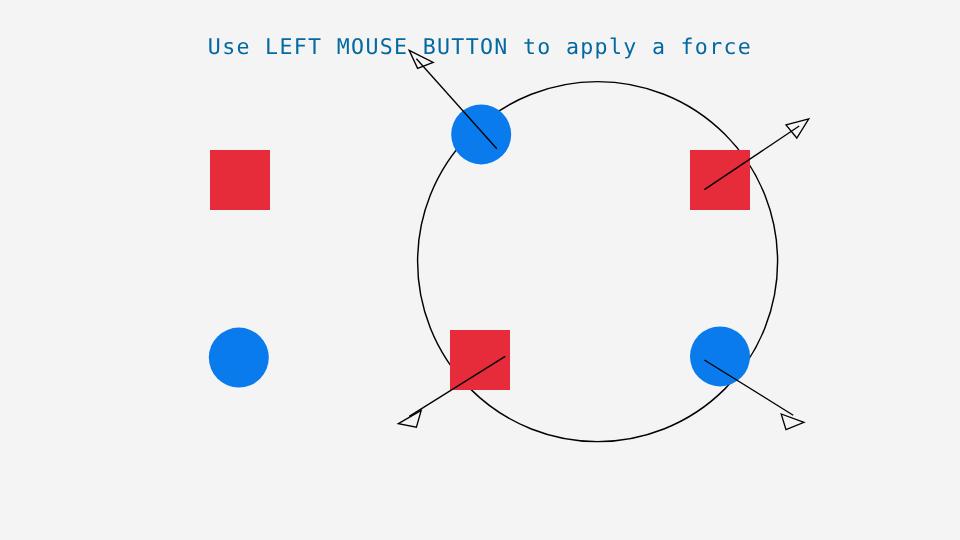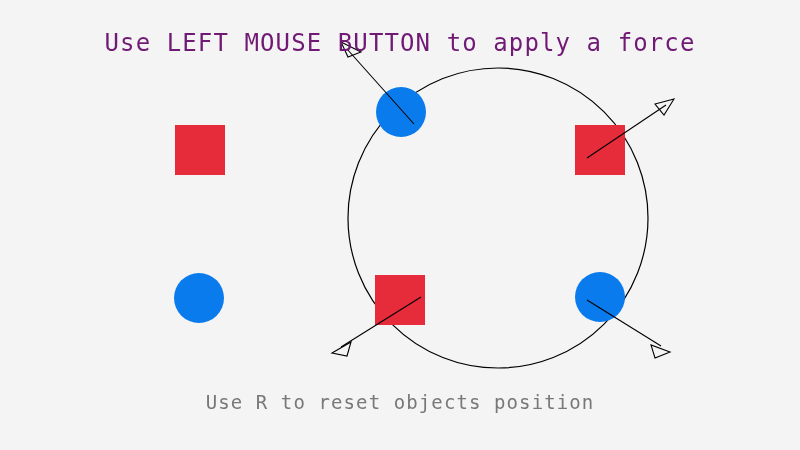--- a/index.html
+++ b/index.html
@@ -30,22 +30,22 @@
     width: 800px;
     text-align: center;
     font-family: "DejaVu Sans Mono", "Liberation Mono", monospace;
     letter-spacing: 1.1px;
     white-space: pre;
     user-select: none;
     pointer-events: none;
   }
   #hint-top {
     top: 29px;
-    font-size: 24px;
-    color: #701a75;
+    font-size: 18px;
+    color: #0369a1;
     font-weight: normal;
   }
   #hint-bottom {
     top: 391px;
     font-size: 19px;
     color: #787878;
     font-weight: normal;
   }
 </style>
 </head>
@@ -86,15 +86,14 @@
 
     <g>
       <line x1="587" y1="300" x2="661" y2="346" stroke="#000000" stroke-width="1.1"></line>
       <polygon points="670,352 651,345 655,358" fill="none" stroke="#000000" stroke-width="1.1"></polygon>
     </g>
 
   </svg>
 
   <div id="hint-top" class="hud-text">Use LEFT MOUSE BUTTON to apply a force</div>
 
-  <div id="hint-bottom" class="hud-text">Use R to reset objects position</div>
 
 </div>
 
 </body></html>

